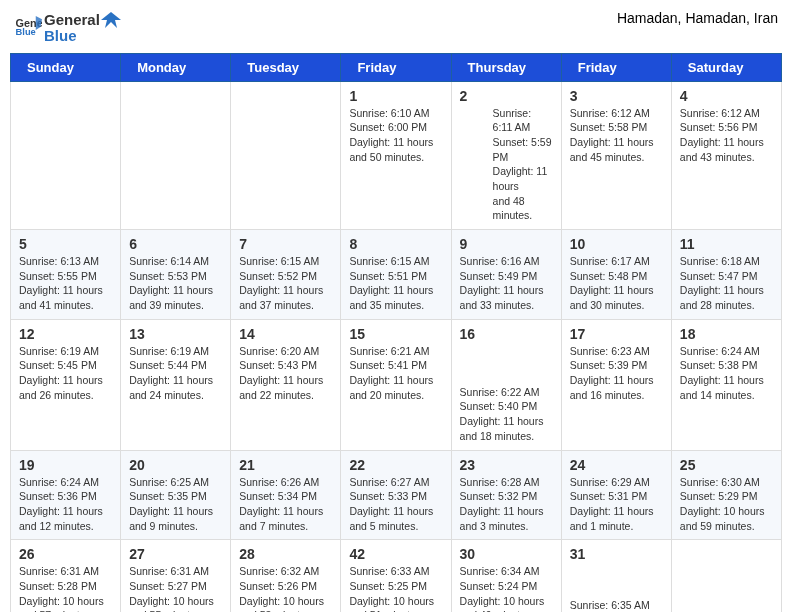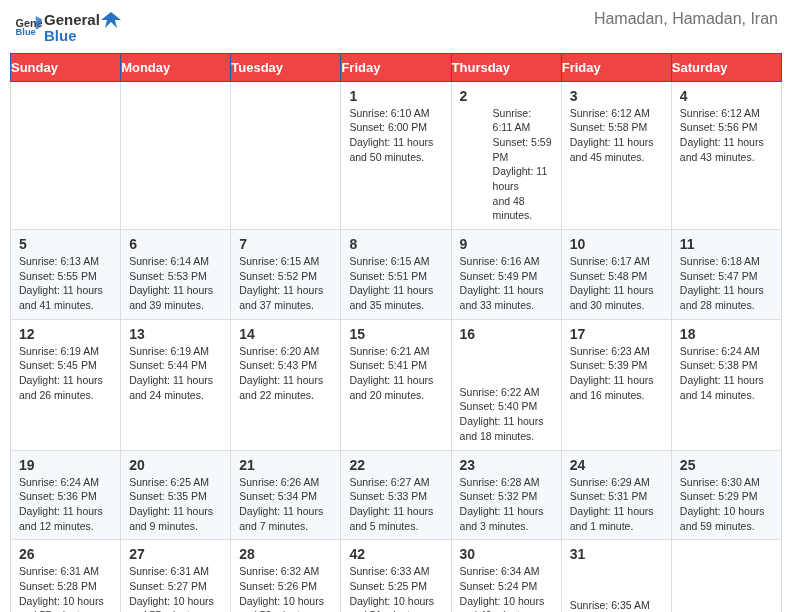--- a/index.html
+++ b/index.html
@@ -29,33 +29,33 @@
     .title-block {
       text-align: right;
     }
     .month-title {
       font-size: 36px;
       font-weight: bold;
       color: #333;
       line-height: 1.1;
     }
     .location {
-      font-size: 16px;
-      color: #737373;
+      font-size: 14px;
+      color: #000000;
     }
     .calendar {
       width: 100%;
       border-collapse: collapse;
       border: 1px solid #ccc;
     }
     .calendar th {
-      background-color: #ef4444;
+      background-color: #1d4ed8;
       color: #fff;
       text-align: left;
-      padding: 6px 0;
+      padding: 6px 16px;
       font-size: 13px;
       font-weight: bold;
       border: 1px solid #1e5fa0;
     }
     .calendar td {
       vertical-align: top;
       padding: 6px 8px;
       border: 1px solid #ddd;
       width: 110px;
       min-height: 80px;

